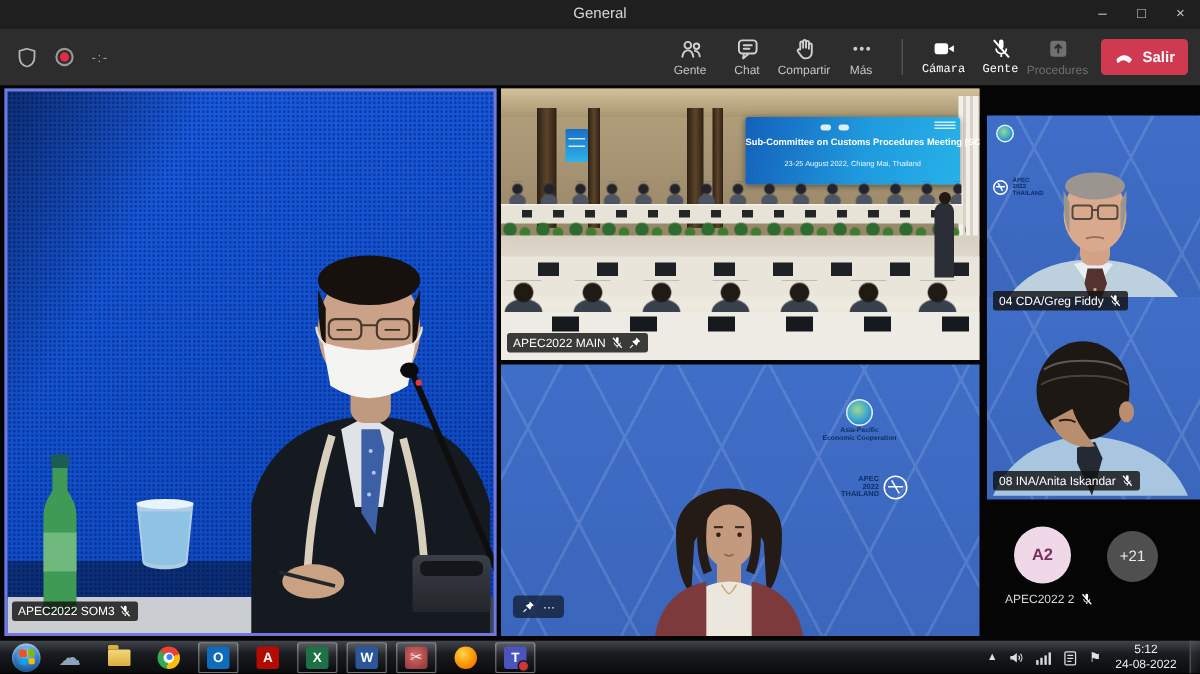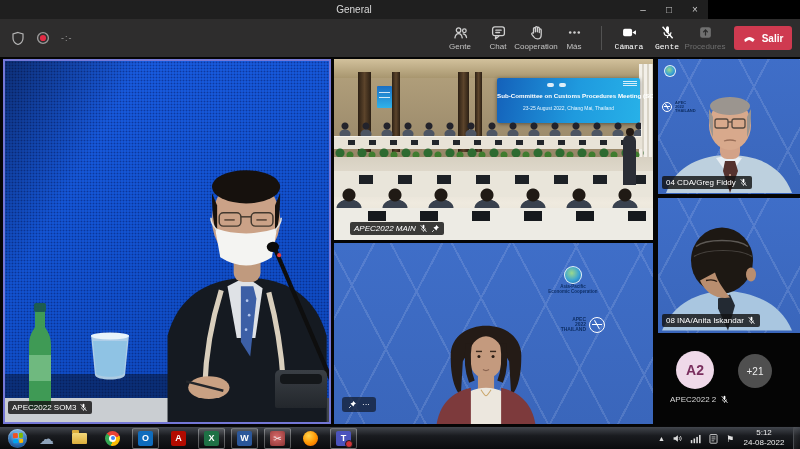--- a/index.html
+++ b/index.html
@@ -1,21 +1,21 @@
 <!DOCTYPE html>
 <html><head>
 <meta charset="utf-8">
 <style>
   html,body{margin:0;padding:0;background:#000;}
   *{box-sizing:border-box;}
   .screen{position:relative;width:800px;height:449px;background:#000;overflow:hidden;
           font-family:"Liberation Sans","DejaVu Sans",sans-serif;-webkit-font-smoothing:antialiased;}
 
   
-  .titlebar{position:absolute;left:0;top:0;width:708px;height:19px;background:#1f1f1f;padding-left:28px;}
+  .titlebar{position:absolute;left:0;top:0;width:800px;height:19px;background:#1f1f1f;padding-left:28px;}
   .tb-title{position:absolute;left:0;right:0;top:0;height:19px;line-height:19px;text-align:center;
             color:#d8d8d8;font-size:10px;}
   .win-controls{position:absolute;right:0;top:0;height:19px;display:flex;}
   .wc{width:26px;height:19px;display:flex;align-items:center;justify-content:center;color:#c8c8c8;font-size:10px;}
 
   
   .toolbar{position:absolute;left:0;top:19px;width:800px;height:38px;background:#2e2d2d;
            display:flex;align-items:center;justify-content:space-between;padding:0 6px;}
   .tbl-left{display:flex;align-items:center;gap:11px;margin-left:5px;}
   .tbl-left svg{width:14px;height:14px;}
@@ -112,40 +112,40 @@
       background:repeating-linear-gradient(90deg,transparent 0 34px,#16191d 34px 52px);}
   .stand-person{position:absolute;left:289px;top:76px;width:13px;height:50px;background:#2b2e36;border-radius:6px 6px 0 0;}
   .stand-person::before{content:"";position:absolute;left:3px;top:-7px;width:8px;height:8px;border-radius:50%;background:#221812;}
 
   
   .apec-bg{background:linear-gradient(#3f6ec8,#3a66bb);}
   .apec-pattern{position:absolute;inset:0;opacity:.14;
       background-image:repeating-linear-gradient(62deg,transparent 0 26px,#dfe8ff 26px 28px,transparent 28px 54px),
                        repeating-linear-gradient(-62deg,transparent 0 30px,#dfe8ff 30px 32px,transparent 32px 60px);}
   .speaker-video{left:334px;top:186px;width:319px;height:181px;}
-  .p1-video{left:658px;top:2px;width:142px;height:135px;}
+  .p1-video{left:658px;top:20px;width:142px;height:135px;}
   .p2-video{left:658px;top:141px;width:142px;height:135px;}
 
   .globe-logo{border-radius:50%;background:radial-gradient(circle at 42% 38%,#9bd98c,#39a2d4 55%,#1a5fa8);
               border:1px solid rgba(255,255,255,.85);}
   .logo-org-wrap{transform:scale(.5);transform-origin:50% 0;width:120px;text-align:center;color:#0e2f66;
                  font-weight:bold;line-height:1.15;font-size:9px;white-space:nowrap;}
   .brand-block{position:absolute;display:flex;align-items:center;gap:3px;}
   .brand-text{text-align:right;color:#0e2f66;font-weight:bold;line-height:1;transform:scale(.55);transform-origin:100% 50%;}
   .brand-text div{font-size:9px;white-space:nowrap;}
   .facet-ball{border-radius:50%;border:1px solid #fff;position:relative;}
   .facet-ball::before,.facet-ball::after{content:"";position:absolute;left:15%;right:15%;top:48%;height:1px;background:#fff;}
   .facet-ball::after{transform:rotate(60deg);}
 
   .pin-chip{left:8px;bottom:12px;gap:5px;background:rgba(20,30,50,.75);padding:3px 6px;border-radius:3px;}
 
   
   .overflow-tile{left:658px;top:280px;width:142px;height:89px;background:transparent;}
   .avatar-a2{position:absolute;left:18px;top:14px;width:38px;height:38px;border-radius:50%;background:#efd9e9;
-             display:flex;align-items:center;justify-content:center;color:#7a2e5e;font-weight:bold;font-size:14px;}
+             display:flex;align-items:center;justify-content:center;color:#7a2e5e;font-weight:bold;font-size:11px;}
   .avatar-more{position:absolute;left:80px;top:17px;width:34px;height:34px;border-radius:50%;background:#4f4f4f;
              display:flex;align-items:center;justify-content:center;color:#ececec;font-size:10px;}
   .ov-label{position:absolute;left:12px;top:58px;display:flex;align-items:center;gap:4px;color:#d8d8d8;font-size:8px;}
 
   
   .taskbar{position:absolute;left:0;top:426px;width:800px;height:23px;
            background:linear-gradient(#42464d,#191b1f 40%,#0a0b0d);border-top:1px solid #070708;}
   .tb-inner{position:relative;width:100%;height:100%;display:flex;align-items:center;}
   .start-orb{position:relative;width:19px;height:19px;margin-left:8px;border-radius:50%;
              background:radial-gradient(circle at 50% 32%,#8fd0f5,#2f74bc 55%,#0c3a6e 95%);
@@ -226,21 +226,21 @@
             <path d="M4.6 10.2 4.1 13l3.1-2.6"></path>
           <line x1="4.5" y1="4.8" x2="9.5" y2="4.8"></line>
             <line x1="4.5" y1="7" x2="8" y2="7"></line>
         </svg>
         <span class="tlbl">Chat</span>
       </div>
       <div class="tbtn">
         <svg viewBox="0 0 14 14" class="tool-ico">
           <path d="M4.2 7.4V3.4a.9.9 0 0 1 1.8 0V6.4 M6 6.4V2.4a.9.9 0 0 1 1.8 0V6.2 M7.8 6.3V3a.9.9 0 0 1 1.8 0V7 M9.6 7V4.6a.9.9 0 0 1 1.8 0V9c0 2.4-1.4 4-3.6 4-1.8 0-2.6-.7-3.4-2L2.7 8.7c-.5-.8.4-1.7 1.2-1.2"></path>
         </svg>
-        <span class="tlbl">Cooperation</span>
+        <span class="tlbl">Compartir</span>
       </div>
       <div class="tbtn">
         <svg viewBox="0 0 14 14">
           <circle cx="3" cy="7" r="1.2" fill="#cfcfcf"></circle>
             <circle cx="7" cy="7" r="1.2" fill="#cfcfcf"></circle>
             <circle cx="11" cy="7" r="1.2" fill="#cfcfcf"></circle>
         </svg>
         <span class="tlbl">Más</span>
       </div>
       <div class="tb-sep"></div>
@@ -373,21 +373,21 @@
       <div class="floor"></div>
       <div class="near-band">
           <i></i>
         </div>
       <div class="near-heads"></div>
       <div class="bottom-cloth">
           <i></i>
         </div>
       <div class="stand-person"></div>
 
-      <div class="chip" style="left:16px;bottom:5px;font-style:italic;">
+      <div class="chip" style="left:4px;bottom:5px;">
         <span>APEC2022 MAIN</span>
         <svg class="micoff" viewBox="0 0 14 14">
           <rect x="5.6" y="1.2" width="2.8" height="6" rx="1.4"></rect>
             <path d="M3.8 6.8a3.2 3.2 0 0 0 6.4 0"></path>
           <line x1="7" y1="10.4" x2="7" y2="12"></line>
             <line x1="2.6" y1="1.8" x2="11.6" y2="12.2"></line>
         </svg>
         <svg class="pinico" viewBox="0 0 14 14">
           <path d="M8.2 1.6 12.4 5.8 10.2 6.6 8.4 10.2 3.8 5.6 7.4 3.8Z"></path>
             <line x1="4.6" y1="9.4" x2="1.6" y2="12.4"></line>

